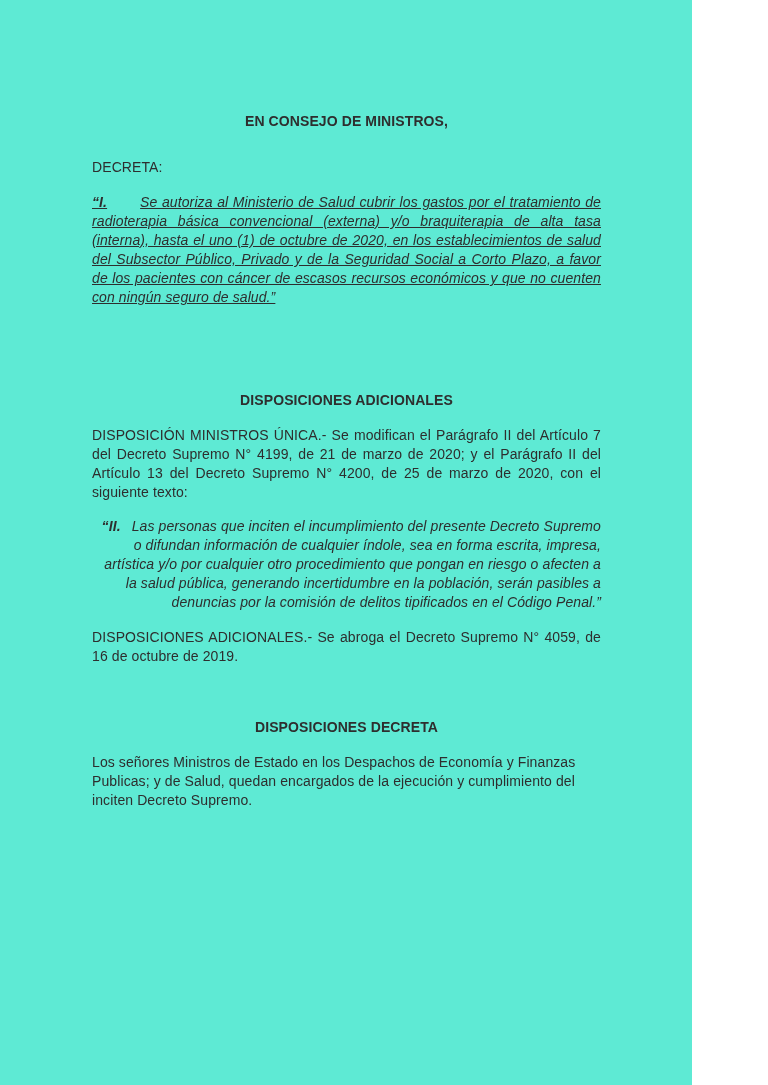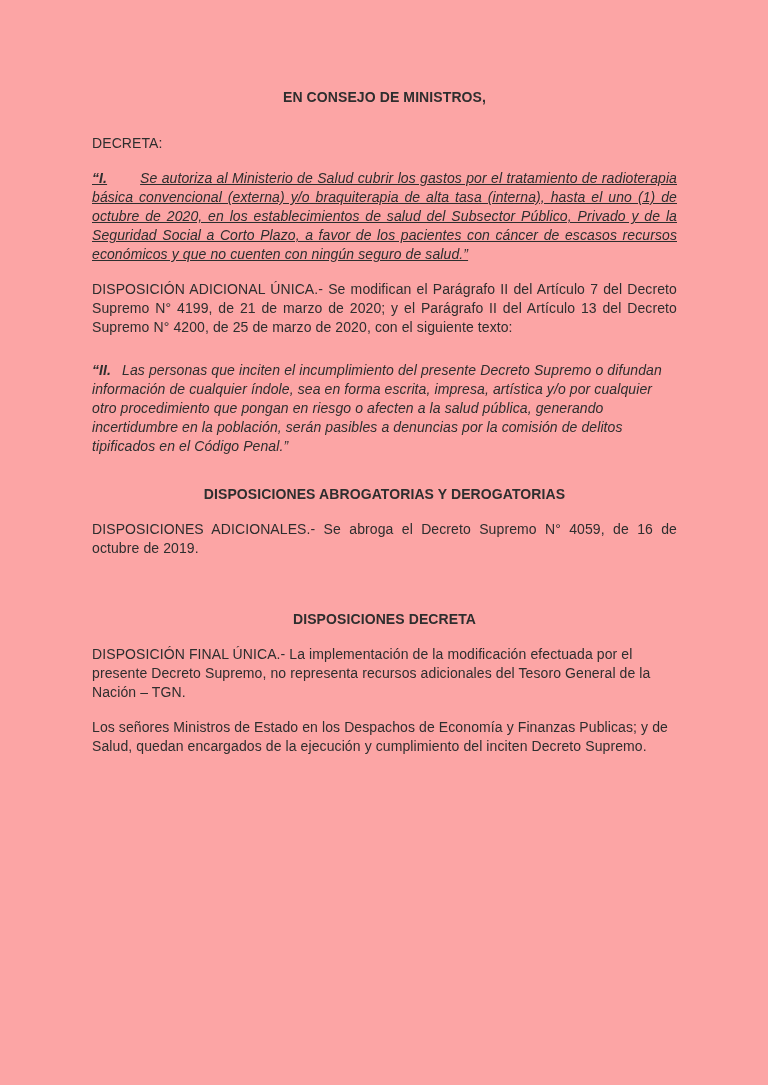--- a/index.html
+++ b/index.html
@@ -9,24 +9,24 @@
   }
   body {
     width: 768px;
     height: 1085px;
     overflow: hidden;
     font-family: "Liberation Sans", sans-serif;
     color: #2e2e2e;
   }
   .page {
     box-sizing: border-box;
-    width: 768px;
+    width: 692px;
     height: 1085px;
-    padding: 88px 91px 0 92px;
-    background: #fca5a5;
+    padding: 112px 91px 0 92px;
+    background: #5eead4;
   }
   .doc {
     font-size: 14px;
     line-height: 19px;
     letter-spacing: 0.1px;
   }
   .center-heading {
     text-align: center;
     font-weight: bold;
     margin: 0;
@@ -43,49 +43,48 @@
   }
   .quote-1 .numeral { margin-right: 33px; }
   .quote-2 .numeral { margin-right: 11px; }
 
   
   .m-decreta       { margin-top: 27px; }
   .m-articulo      { margin-top: 15px; }
   .m-quote1        { margin-top: 16px; text-decoration: underline; }
   .m-adicionales   { margin-top: 84px; }
   .m-para-adic     { margin-top: 16px; }
-  .m-quote2        { margin-top: 24px; }
+  .m-quote2        { margin-top: 15px; text-align: right; }
   .m-abrogatorias  { margin-top: 29px; }
   .m-para-abrog    { margin-top: 16px; }
   .m-finales       { margin-top: 52px; }
   .m-para-final    { margin-top: 16px; }
   .m-closing       { margin-top: 16px; }
 </style>
 </head>
 <body>
 
 <div class="page">
   <div class="doc">
 
     <p class="center-heading">EN CONSEJO DE MINISTROS,</p>
 
     <p class="lead m-decreta">DECRETA:</p>
 
 
     <p class="quote quote-1 justify m-quote1"><span class="numeral">“I.</span><span>Se autoriza al Ministerio de Salud cubrir los gastos por el tratamiento de radioterapia básica convencional (externa) y/o braquiterapia de alta tasa (interna), hasta el uno (1) de octubre de 2020, en los establecimientos de salud del Subsector Público, Privado y de la Seguridad Social a Corto Plazo, a favor de los pacientes con cáncer de escasos recursos económicos y que no cuenten con ningún seguro de salud.”</span></p>
 
+    <p class="center-heading m-adicionales">DISPOSICIONES ADICIONALES</p>
 
-    <p class="justify m-para-adic"><span class="lead">DISPOSICIÓN ADICIONAL ÚNICA.-</span><span> Se modifican el Parágrafo II del Artículo 7 del Decreto Supremo N° 4199, de 21 de marzo de 2020; y el Parágrafo II del Artículo 13 del Decreto Supremo N° 4200, de 25 de marzo de 2020, con el siguiente texto:</span></p>
+    <p class="justify m-para-adic"><span class="lead">DISPOSICIÓN MINISTROS ÚNICA.-</span><span> Se modifican el Parágrafo II del Artículo 7 del Decreto Supremo N° 4199, de 21 de marzo de 2020; y el Parágrafo II del Artículo 13 del Decreto Supremo N° 4200, de 25 de marzo de 2020, con el siguiente texto:</span></p>
 
     <p class="quote quote-2 m-quote2"><span class="numeral">“II.</span><span>Las personas que inciten el incumplimiento del presente Decreto Supremo o difundan información de cualquier índole, sea en forma escrita, impresa, artística y/o por cualquier otro procedimiento que pongan en riesgo o afecten a la salud pública, generando incertidumbre en la población, serán pasibles a denuncias por la comisión de delitos tipificados en el Código Penal.”</span></p>
 
-    <p class="center-heading m-abrogatorias">DISPOSICIONES ABROGATORIAS Y DEROGATORIAS</p>
 
     <p class="justify m-para-abrog"><span class="lead">DISPOSICIONES ADICIONALES.-</span><span> Se abroga el Decreto Supremo N° 4059, de 16 de octubre de 2019.</span></p>
 
     <p class="center-heading m-finales">DISPOSICIONES DECRETA</p>
 
-    <p class="m-para-final"><span class="lead">DISPOSICIÓN FINAL ÚNICA.-</span><span> La implementación de la modificación efectuada por el presente Decreto Supremo, no representa recursos adicionales del Tesoro General de la Nación – TGN.</span></p>
 
     <p class="m-closing">Los señores Ministros de Estado en los Despachos de Economía y Finanzas Publicas; y de Salud, quedan encargados de la ejecución y cumplimiento del inciten Decreto Supremo.</p>
 
   </div>
 </div>
 
 </body></html>

